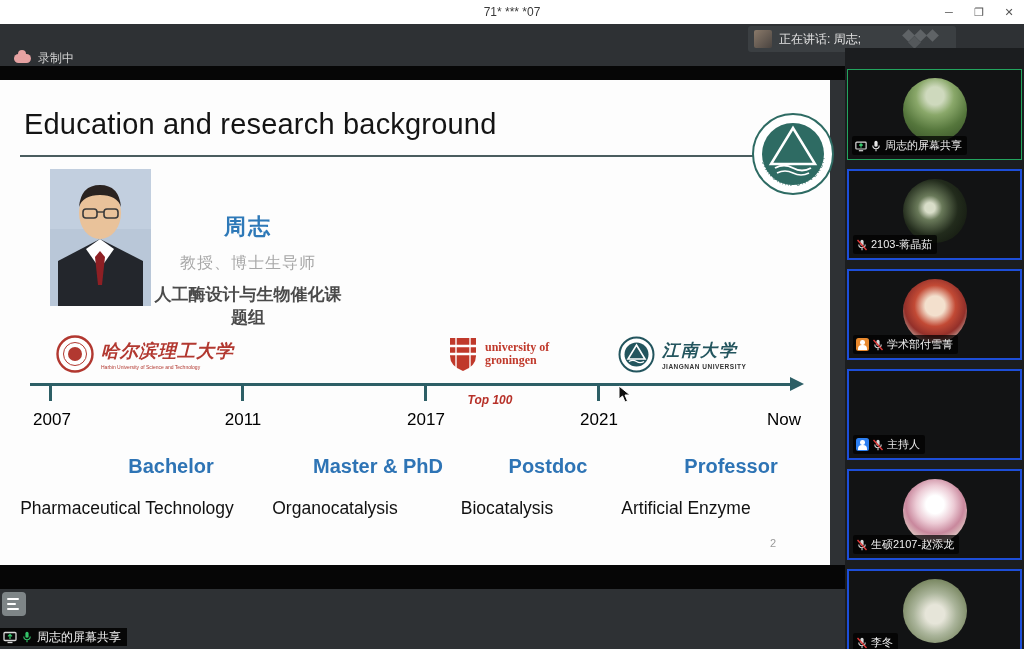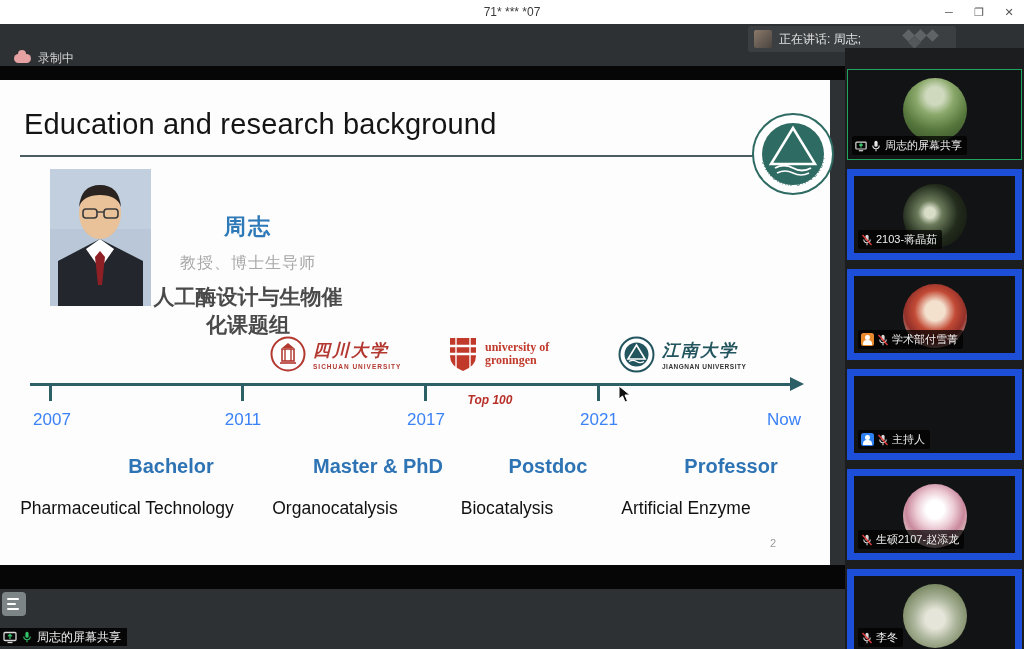--- a/index.html
+++ b/index.html
@@ -35,57 +35,57 @@
   .slide-title { position:absolute; left:24px; top:28px; font-size:29px; color:#141414; letter-spacing:.2px; }
   .slide-rule { position:absolute; left:20px; top:75px; width:738px; height:2px; background:#4b5d5f; }
 
   .uni-logo { position:absolute; left:751px; top:32px; width:84px; height:84px; }
 
   .photo { position:absolute; left:50px; top:89px; width:101px; height:137px; }
 
   .profile { position:absolute; left:148px; top:132px; width:200px; text-align:center; }
   .profile .p-name { font-size:22px; font-weight:bold; color:#2e79b8; letter-spacing:2px; }
   .profile .p-title { margin-top:11px; font-size:16px; color:#a8a8a8; letter-spacing:1px; }
-  .profile .p-group { margin-top:9px; font-size:21px; color:#4a4a4a; font-weight:bold;text-align:center; }
+  .profile .p-group { margin-top:9px; font-size:17px; color:#4a4a4a; font-weight:bold;text-align:center; }
 
   .inst { position:absolute; top:250px; height:48px; display:flex; align-items:center; gap:7px; }
   .inst-1{ left:56px; } .inst-2{ left:270px; } .inst-3{ left:448px; } .inst-4{ left:618px; }
   .inst .seal { flex:none; }
   .inst-cn { font-family:"Liberation Serif",serif; font-style:italic; font-weight:bold; }
   .inst-1 .inst-cn { font-size:18px; color:#b23830; letter-spacing:1px; }
   .inst-1 .inst-en { font-size:5px; color:#b23830; margin-top:1px; }
   .inst-2 .inst-cn { font-size:17px; color:#b23830; letter-spacing:2px; }
   .inst-2 .inst-en { font-size:6.5px; color:#b23830; font-weight:bold; letter-spacing:1px; margin-top:1px; }
   .inst-3 .gro { font-family:"Liberation Serif",serif; font-weight:bold; color:#c0392b; font-size:12px; line-height:1.1; }
   .inst-4 .inst-cn { font-size:17px; color:#23555e; letter-spacing:2px; }
   .inst-4 .inst-en { font-size:6.5px; color:#333; font-weight:bold; letter-spacing:.5px; margin-top:1px; }
 
   .tl-line { position:absolute; left:30px; top:303px; width:762px; height:3px; background:#2d5f66; }
   .tl-arrow { position:absolute; left:790px; top:297px; width:0; height:0; border-left:14px solid #2d5f66; border-top:7px solid transparent; border-bottom:7px solid transparent; }
   .tl-tick { position:absolute; top:306px; width:3px; height:15px; background:#2d5f66; }
-  .tl-year { position:absolute; top:330px; transform:translateX(-50%); font-size:17px; color:#3b82f6; }
+  .tl-year { position:absolute; top:330px; transform:translateX(-50%); font-size:17px; color:#000000; }
   .tl-anno { position:absolute; top:313px; transform:translateX(-50%); font-size:12px; font-style:italic; font-weight:bold; color:#b73129; }
 
   .stage-role { position:absolute; top:375px; transform:translateX(-50%); font-size:20px; font-weight:bold; color:#2e74b5; white-space:nowrap;margin-left:44px; }
   .stage-field { position:absolute; top:418px; transform:translateX(-50%); font-size:17.5px; font-weight:500; color:#111; white-space:nowrap; }
 
   .page-num { position:absolute; left:770px; top:457px; font-size:11px; color:#9a9a9a; }
 
   .cursor { position:absolute; left:618px; top:305px; }
 
   .panel-toggle { position:absolute; left:2px; top:512px; width:24px; height:24px; background:rgba(140,148,150,.85); border-radius:4px; display:flex; flex-direction:column; justify-content:center; gap:3px; padding-left:5px; }
   .panel-toggle i { display:block; height:2px; background:#fff; border-radius:1px; }
   .panel-toggle i:nth-child(1){ width:12px; } .panel-toggle i:nth-child(2){ width:9px; } .panel-toggle i:nth-child(3){ width:12px; }
 
   .share-badge { position:absolute; left:0; top:604px; height:18px; background:rgba(0,0,0,.85); display:flex; align-items:center; gap:4px; padding:0 6px 0 3px; }
   .share-badge span { font-size:12px; color:#f0f0f0; white-space:nowrap; }
 
   
   .sidebar { position:absolute; left:845px; top:24px; width:179px; height:625px; background:#1b1d1f; }
-  .tile { position:absolute; left:2px; width:175px; height:91px; background:#121314; border:7px solid #1d4ed8; }
+  .tile { position:absolute; left:2px; width:175px; height:91px; background:#121314; border:2px solid #1d4ed8; }
   .tile.active { border:1px solid #23a45e; }
   .t0{ top:21px; } .t1{ top:121px; } .t2{ top:221px; } .t3{ top:321px; } .t4{ top:421px; } .t5{ top:521px; height:89px; }
   .avatar { position:absolute; left:50%; top:8px; transform:translateX(-50%); width:64px; height:64px; border-radius:50%; }
   .av0 { background:radial-gradient(circle at 50% 28%, #ced9bd 0 16%, #8aa86a 34%, #55763c 62%, #324a24 100%); }
   .av1 { background:radial-gradient(circle at 42% 45%, #d8ddc8 0 10%, #6a7a5a 24%, #222b1c 55%, #0c100a 100%); }
   .av2 { background:radial-gradient(circle at 50% 42%, #f3e0cd 0 20%, #c24a35 42%, #93302a 62%, #d9d0c7 85%, #cfc6bd 100%); }
   .av3 { background:radial-gradient(circle at 50% 45%, #96262a 0 26%, #45１316 0, #3a0f12 55%, #0a0607 100%); }
   .av4 { background:radial-gradient(circle at 50% 40%, #ffffff 0 18%, #eccbd5 38%, #c9889d 58%, #e2d3c9 80%, #efe9e4 100%); }
   .av5 { background:radial-gradient(circle at 50% 55%, #e6e5d9 0 20%, #aab49a 45%, #77855f 75%, #5a6a4a 100%); }
   .tile-label { position:absolute; left:4px; bottom:4px; display:flex; align-items:center; gap:3px; background:rgba(0,0,0,.72); border-radius:2px; padding:2px 5px 2px 3px; max-width:164px; }
@@ -159,35 +159,32 @@
       <path d="M50 70 L36 80 L50 100 L64 80 Z" fill="#fff"></path>
       <path d="M50 82 L45 88 L48 116 L52 116 L55 88 Z" fill="#8e1f24"></path>
     </svg>
 
     <div class="profile">
       <div class="p-name">周志</div>
       <div class="p-title">教授、博士生导师</div>
       <div class="p-group">人工酶设计与生物催化课题组</div>
     </div>
 
-
-    <div class="inst inst-2">
-      <svg class="seal" width="36" height="36" viewBox="0 0 36 36">
-        <circle cx="18" cy="18" r="16.5" fill="#fff" stroke="#b23830" stroke-width="2"></circle>
-        <path d="M18 7 L24 12 L12 12 Z" fill="#b23830"></path>
-        <rect x="12" y="13" width="12" height="12" fill="none" stroke="#b23830" stroke-width="1.6"></rect>
-        <line x1="15" y1="13" x2="15" y2="25" stroke="#b23830" stroke-width="1.4"></line>
-        <line x1="21" y1="13" x2="21" y2="25" stroke="#b23830" stroke-width="1.4"></line>
-        <line x1="10" y1="27" x2="26" y2="27" stroke="#b23830" stroke-width="1.6"></line>
+    <div class="inst inst-1">
+      <svg class="seal icon" width="38" height="38" viewBox="0 0 38 38">
+        <circle cx="19" cy="19" r="17.5" fill="#fff" stroke="#b23830" stroke-width="2.4"></circle>
+        <circle cx="19" cy="19" r="7" fill="#b23830"></circle>
+        <circle cx="19" cy="19" r="11.5" fill="none" stroke="#b23830" stroke-width="1"></circle>
       </svg>
       <div>
-        <div class="inst-cn">四川大学</div>
-        <div class="inst-en">SICHUAN UNIVERSITY</div>
-      </div>
-    </div>
+        <div class="inst-cn">哈尔滨理工大学</div>
+        <div class="inst-en">Harbin University of Science and Technology</div>
+      </div>
+    </div>
+
 
     <div class="inst inst-3">
       <svg class="seal" width="30" height="36" viewBox="0 0 30 36">
         <path d="M2 2 H28 V20 Q28 30 15 35 Q2 30 2 20 Z" fill="#c0392b"></path>
         <path d="M2 10 H28 M2 18 H28" stroke="#fff" stroke-width="2.5"></path>
         <path d="M8 2 V34 M22 2 V34" stroke="#fff" stroke-width="1.6" opacity=".85"></path>
       </svg>
       <div class="gro">
         <div>university of</div>
         <div>groningen</div>

